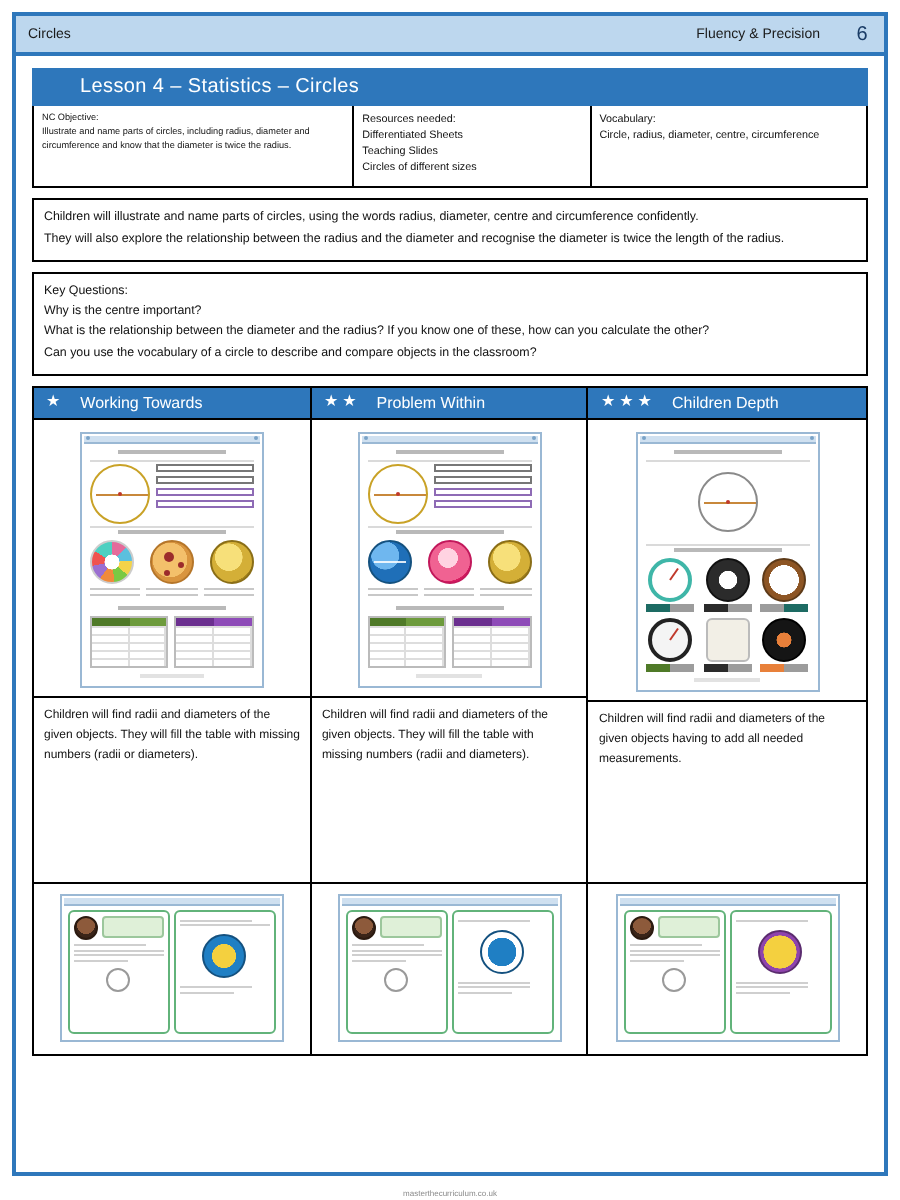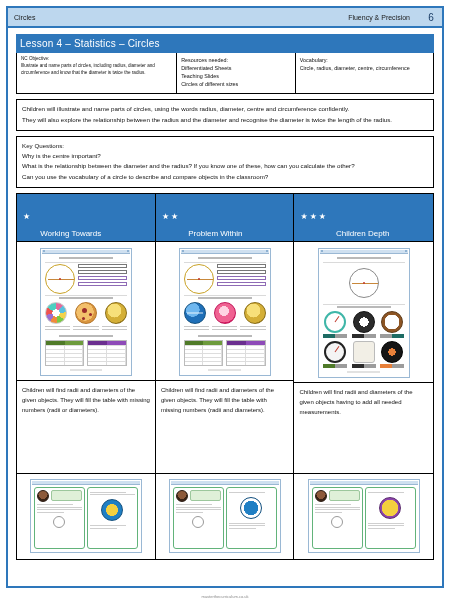--- a/index.html
+++ b/index.html
@@ -48,21 +48,21 @@
   
   .body {
     padding: 6px 8px 0 8px;
   }
 
   
   .lesson-bar {
     background: #2e77bb;
     color: #ffffff;
     font-size: 10px;
-    padding: 4px 4px;
+    padding: 4px 24px;
     letter-spacing: .2px;
   }
 
   
   .info-row {
     display: flex;
     border: 1px solid #000;
     border-top: none;
   }
   .info-col {
@@ -101,21 +101,21 @@
     gap: 4px;
     padding: 3px 6px;
     font-size: 8px;
     min-height: 15px;
   }
   .star-cell.s1 { flex: 0 0 33.4%; border-right: 1px solid #000; }
   .star-cell.s2 { flex: 0 0 33.3%; border-right: 1px solid #000; }
   .star-cell.s3 { flex: 1 1 auto; }
   .stars { display: flex; gap: 2px; flex: 0 0 auto; }
   .star { font-size: 8px; line-height: 1; color: #ffffff; }
-  .star-label { padding-left: 6px; margin-top: 32px; }
+  .star-label { padding-left: 6px; }
 
   
   .diff-row {
     display: flex;
     border: 1px solid #000;
     border-top: none;
     height: 232px;
   }
   .diff-col {
     display: flex;

